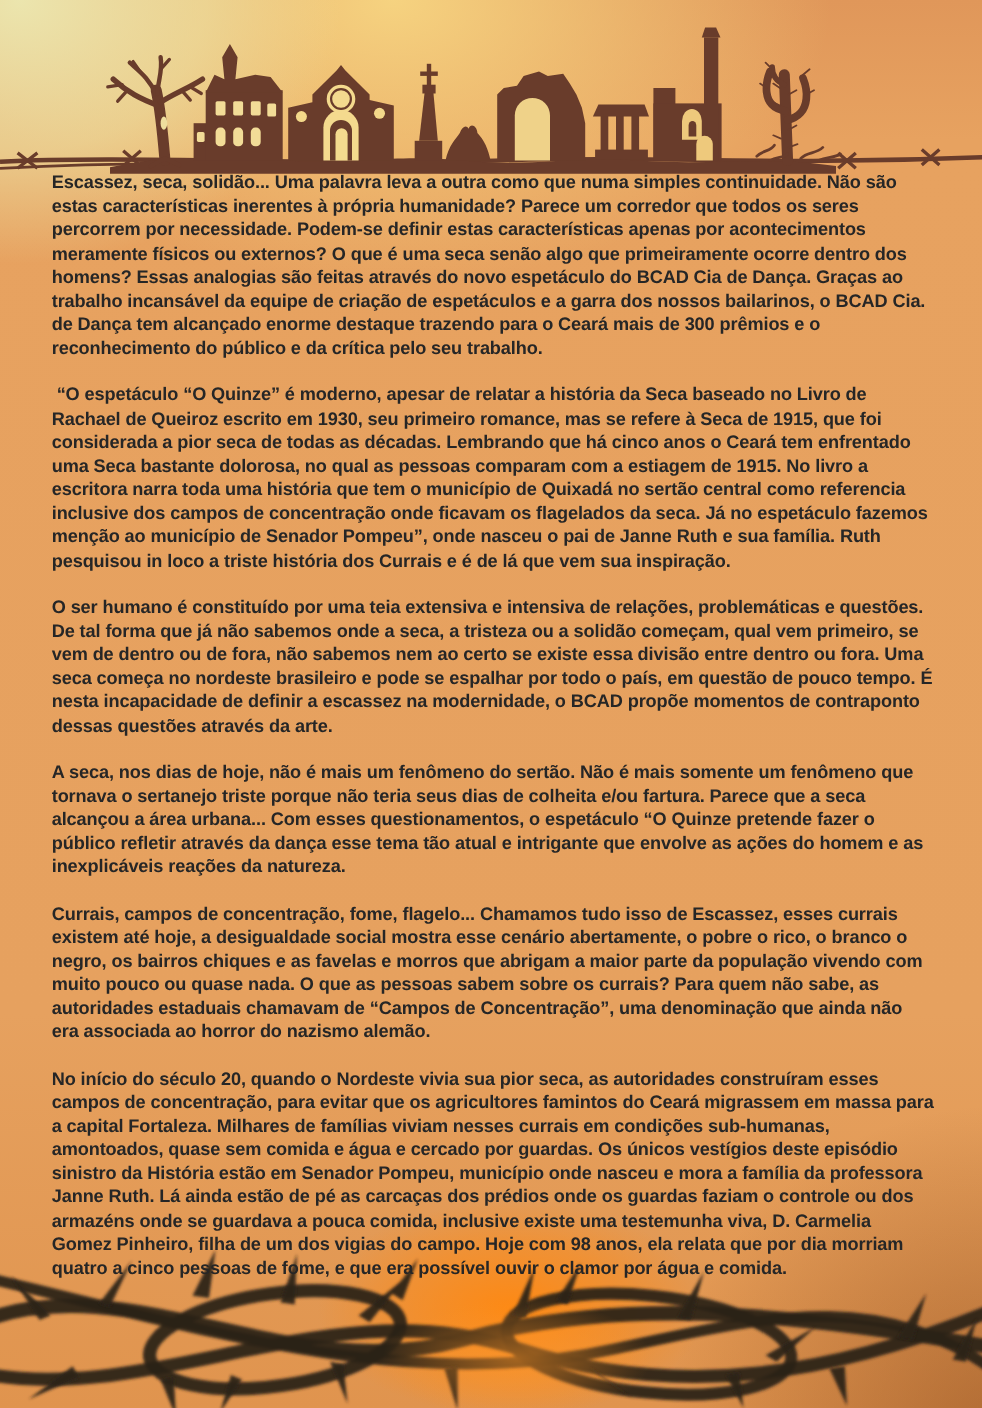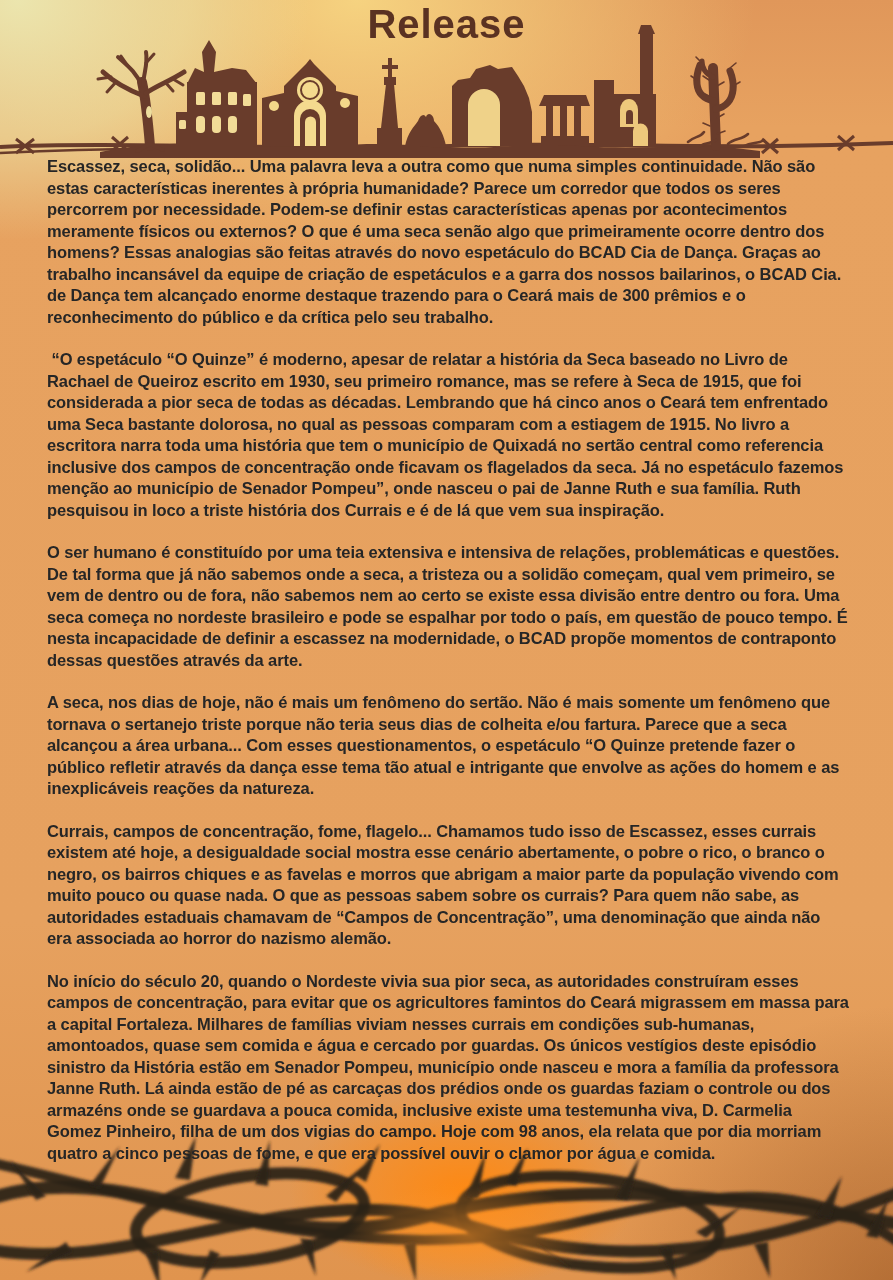--- a/index.html
+++ b/index.html
@@ -72,21 +72,20 @@
         <path d="M210,120 L200,154 L220,124 Z"></path>
       <path d="M300,108 L316,146 L312,110 Z"></path>
         <path d="M356,46 L380,14 L366,52 Z"></path>
       <path d="M506,52 L528,18 L516,56 Z"></path>
         <path d="M660,120 L676,150 L672,118 Z"></path>
     </g>
   </svg>
 
   <div class="glow-over"></div>
 
-  <h1 class="title">Release</h1>
 
   <svg class="skyline" width="893" height="162" viewBox="0 0 893 162" aria-hidden="true">
     <g fill="#693c2b" stroke="none">
 
       <g stroke="#693c2b" fill="none">
         <path d="M0,147 C120,141 300,151 450,146 S700,151 893,143" stroke-width="4"></path>
         <path d="M0,153 C60,150 100,149 150,149" stroke-width="2.5"></path>
         <g stroke-width="3">
           <path d="M16,139 L34,153 M16,153 L34,139"></path>
           <path d="M112,137 L128,151 M112,151 L128,137"></path>

